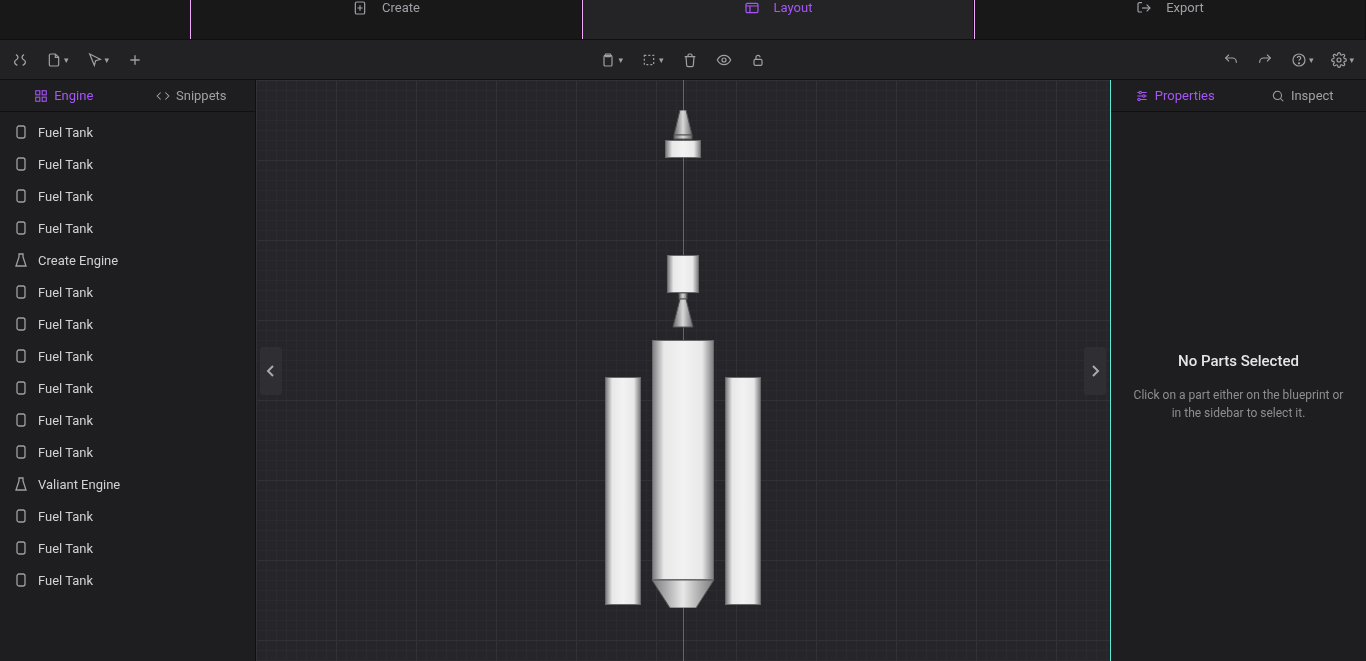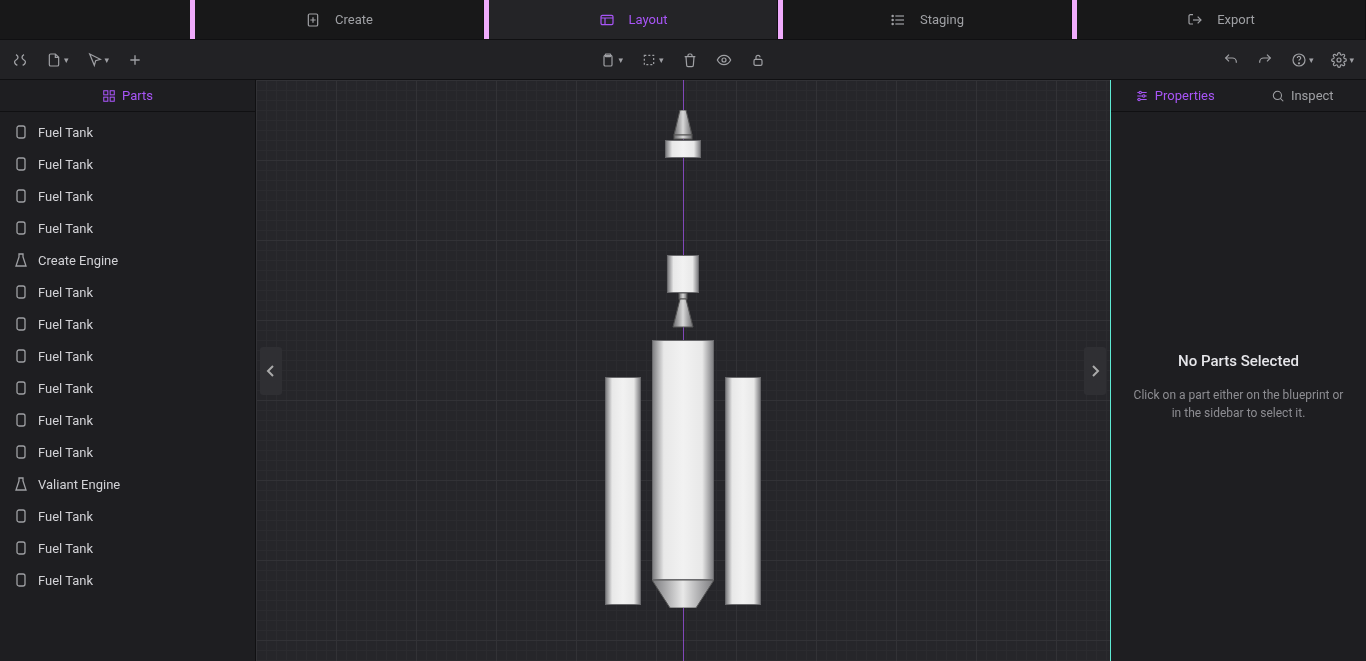--- a/index.html
+++ b/index.html
@@ -17,27 +17,26 @@
     height: 40px;
     background: #181819;
     display: flex;
     border-bottom: 1px solid #101012;
   }
   .topbar .spacer-left { width: 190px; }
   .topbar .tabs { display: flex; flex: 1; }
   .topbar .tab {
     flex: 1;
     display: flex;
-    align-items: center;
     justify-content: center;
     gap: 14px;
     color: #9fa0a4;
     cursor: pointer;
     border-right: 1px solid #101012;
-    border-left: 5px solid #f0abfc;
+    border-left: 1px solid #f0abfc;
   }
   .topbar .tab.active {
     background: #242427;
     color: #a855f7;
   }
   .topbar .tab svg { width: 16px; height: 16px; }
   .toolbar {
     height: 40px;
     background: #222225;
     border-bottom: 1px solid #101012;
@@ -184,33 +183,20 @@
             <svg viewBox="0 0 24 24" fill="none" stroke="currentColor" stroke-width="1.8">
               <rect x="3" y="5" width="18" height="14" rx="2"></rect>
               <path d="M3 9h18M9 9v10"></path>
             </svg>
           </span>
           <span>Layout</span>
         </div>
         <div class="tab">
           <span style="display:flex">
             <svg viewBox="0 0 24 24" fill="none" stroke="currentColor" stroke-width="1.8">
-              <line x1="8" y1="6" x2="21" y2="6"></line>
-              <line x1="8" y1="12" x2="21" y2="12"></line>
-              <line x1="8" y1="18" x2="21" y2="18"></line>
-              <circle cx="4" cy="6" r="1"></circle>
-              <circle cx="4" cy="12" r="1"></circle>
-              <circle cx="4" cy="18" r="1"></circle>
-            </svg>
-          </span>
-          <span>Staging</span>
-        </div>
-        <div class="tab">
-          <span style="display:flex">
-            <svg viewBox="0 0 24 24" fill="none" stroke="currentColor" stroke-width="1.8">
               <path d="M9 18H5a2 2 0 0 1-2-2V6a2 2 0 0 1 2-2h4"></path>
               <polyline points="16 17 21 12 16 7"></polyline>
               <line x1="21" y1="12" x2="9" y2="12"></line>
             </svg>
           </span>
           <span>Export</span>
         </div>
       </div>
   </div>
 
@@ -306,21 +292,28 @@
   <div class="main">
     <div class="sidebar-left">
       <div class="sidebar-tabs">
         <div class="sidebar-tab active">
           <svg viewBox="0 0 24 24" fill="none" stroke="currentColor" stroke-width="1.8">
               <rect x="3" y="3" width="7" height="7"></rect>
               <rect x="14" y="3" width="7" height="7"></rect>
               <rect x="3" y="14" width="7" height="7"></rect>
               <rect x="14" y="14" width="7" height="7"></rect>
             </svg>
-          <span>Parts</span>
+          <span>Engine</span>
+        </div>
+        <div class="sidebar-tab">
+          <svg viewBox="0 0 24 24" fill="none" stroke="currentColor" stroke-width="1.8">
+              <polyline points="16 18 22 12 16 6"></polyline>
+              <polyline points="8 6 2 12 8 18"></polyline>
+            </svg>
+          <span>Snippets</span>
         </div>
       </div>
       <div class="parts-list" id="parts-list">
           <div class="part-item">
             <span class="picon">
               <svg width="10" height="14" viewBox="0 0 10 14" fill="none" stroke="currentColor" stroke-width="1.3">
                 <rect x="1" y="1" width="8" height="12" rx="2"></rect>
               </svg>
             </span>
             <span>Fuel Tank</span>

